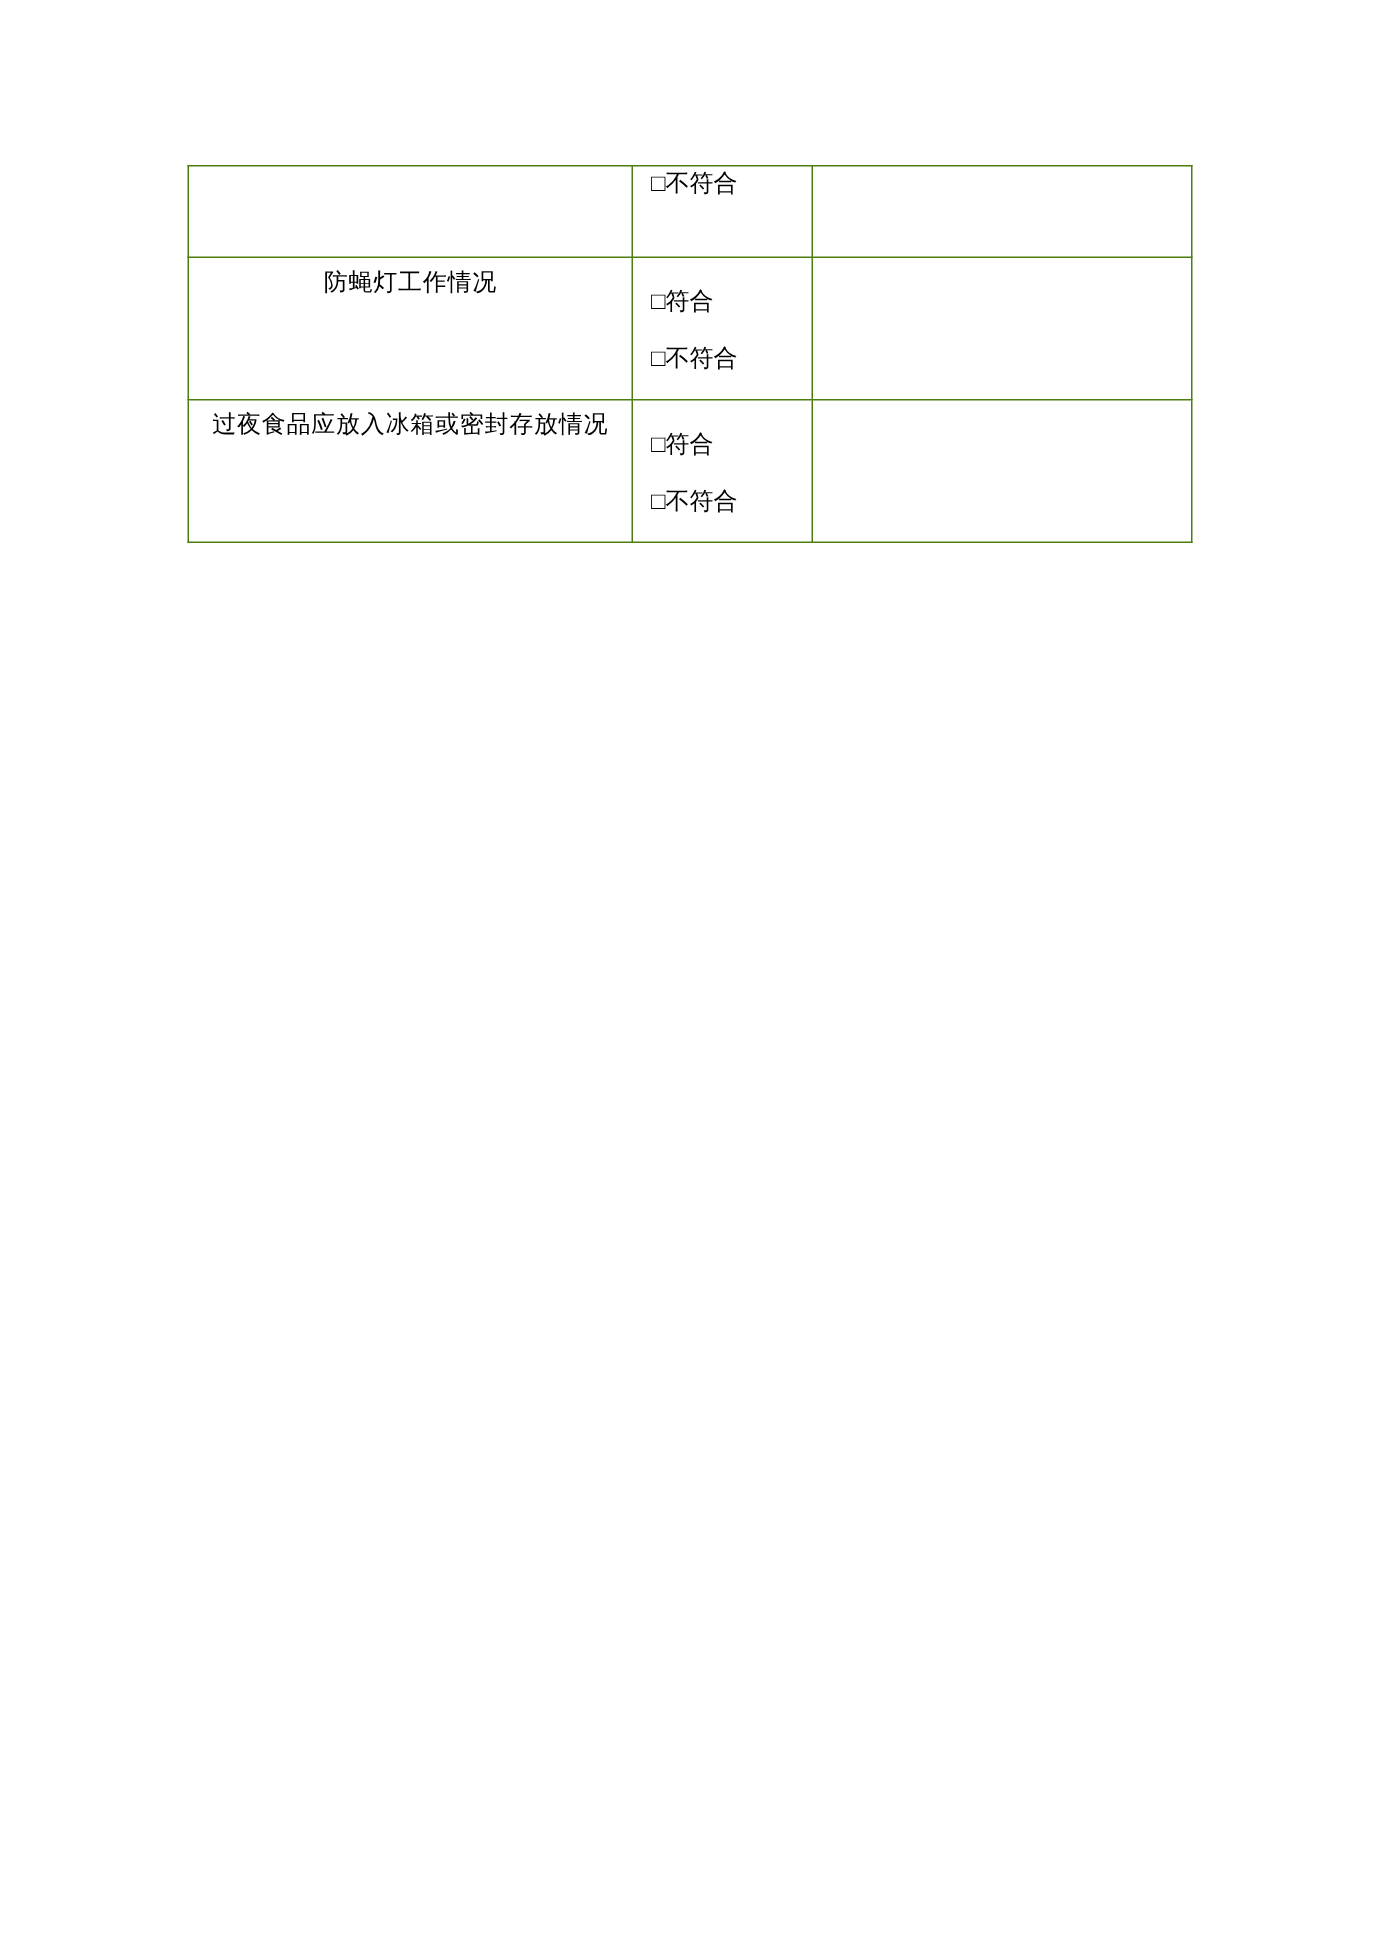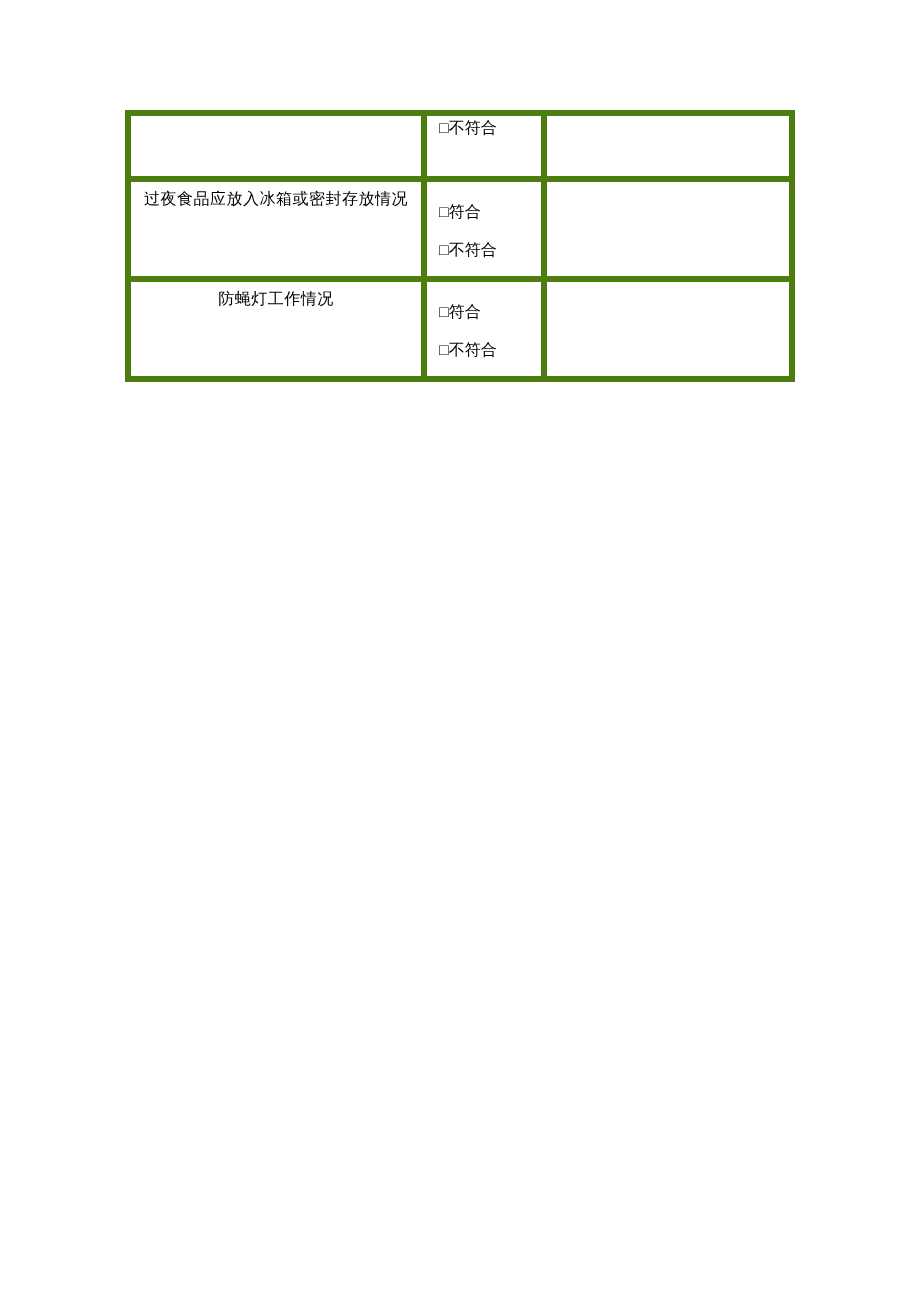--- a/index.html
+++ b/index.html
@@ -14,21 +14,21 @@
   }
   .page {
     padding: 110px 125px 0 125px;
   }
   table {
     border-collapse: collapse;
     width: 100%;
     table-layout: fixed;
   }
   td {
-    border: 6px solid #4d7c0f;
+    border: 1px solid #4d7c0f;
     vertical-align: top;
     padding: 0;
   }
   .col-item   { width: 296px; }
   .col-status { width: 120px; }
   .col-blank  { width: auto; }
   .item-label {
     text-align: center;
     padding-top: 6px;
     line-height: 1.4;
@@ -74,32 +74,32 @@
           <div class="item-label"></div>
         </td>
         <td class="col-status status-cell">
           <span class="status-line first-only">□不符合</span>
         </td>
         <td class="col-blank"></td>
       </tr>
 
       <tr class="row-full">
         <td class="col-item">
-          <div class="item-label">过夜食品应放入冰箱或密封存放情况</div>
+          <div class="item-label">防蝇灯工作情况</div>
         </td>
         <td class="col-status status-cell">
           <span class="status-line">□符合</span>
           <span class="status-line">□不符合</span>
         </td>
         <td class="col-blank"></td>
       </tr>
 
       <tr class="row-full">
         <td class="col-item">
-          <div class="item-label">防蝇灯工作情况</div>
+          <div class="item-label">过夜食品应放入冰箱或密封存放情况</div>
         </td>
         <td class="col-status status-cell">
           <span class="status-line">□符合</span>
           <span class="status-line">□不符合</span>
         </td>
         <td class="col-blank"></td>
       </tr>
 
     </tbody>
   </table>

